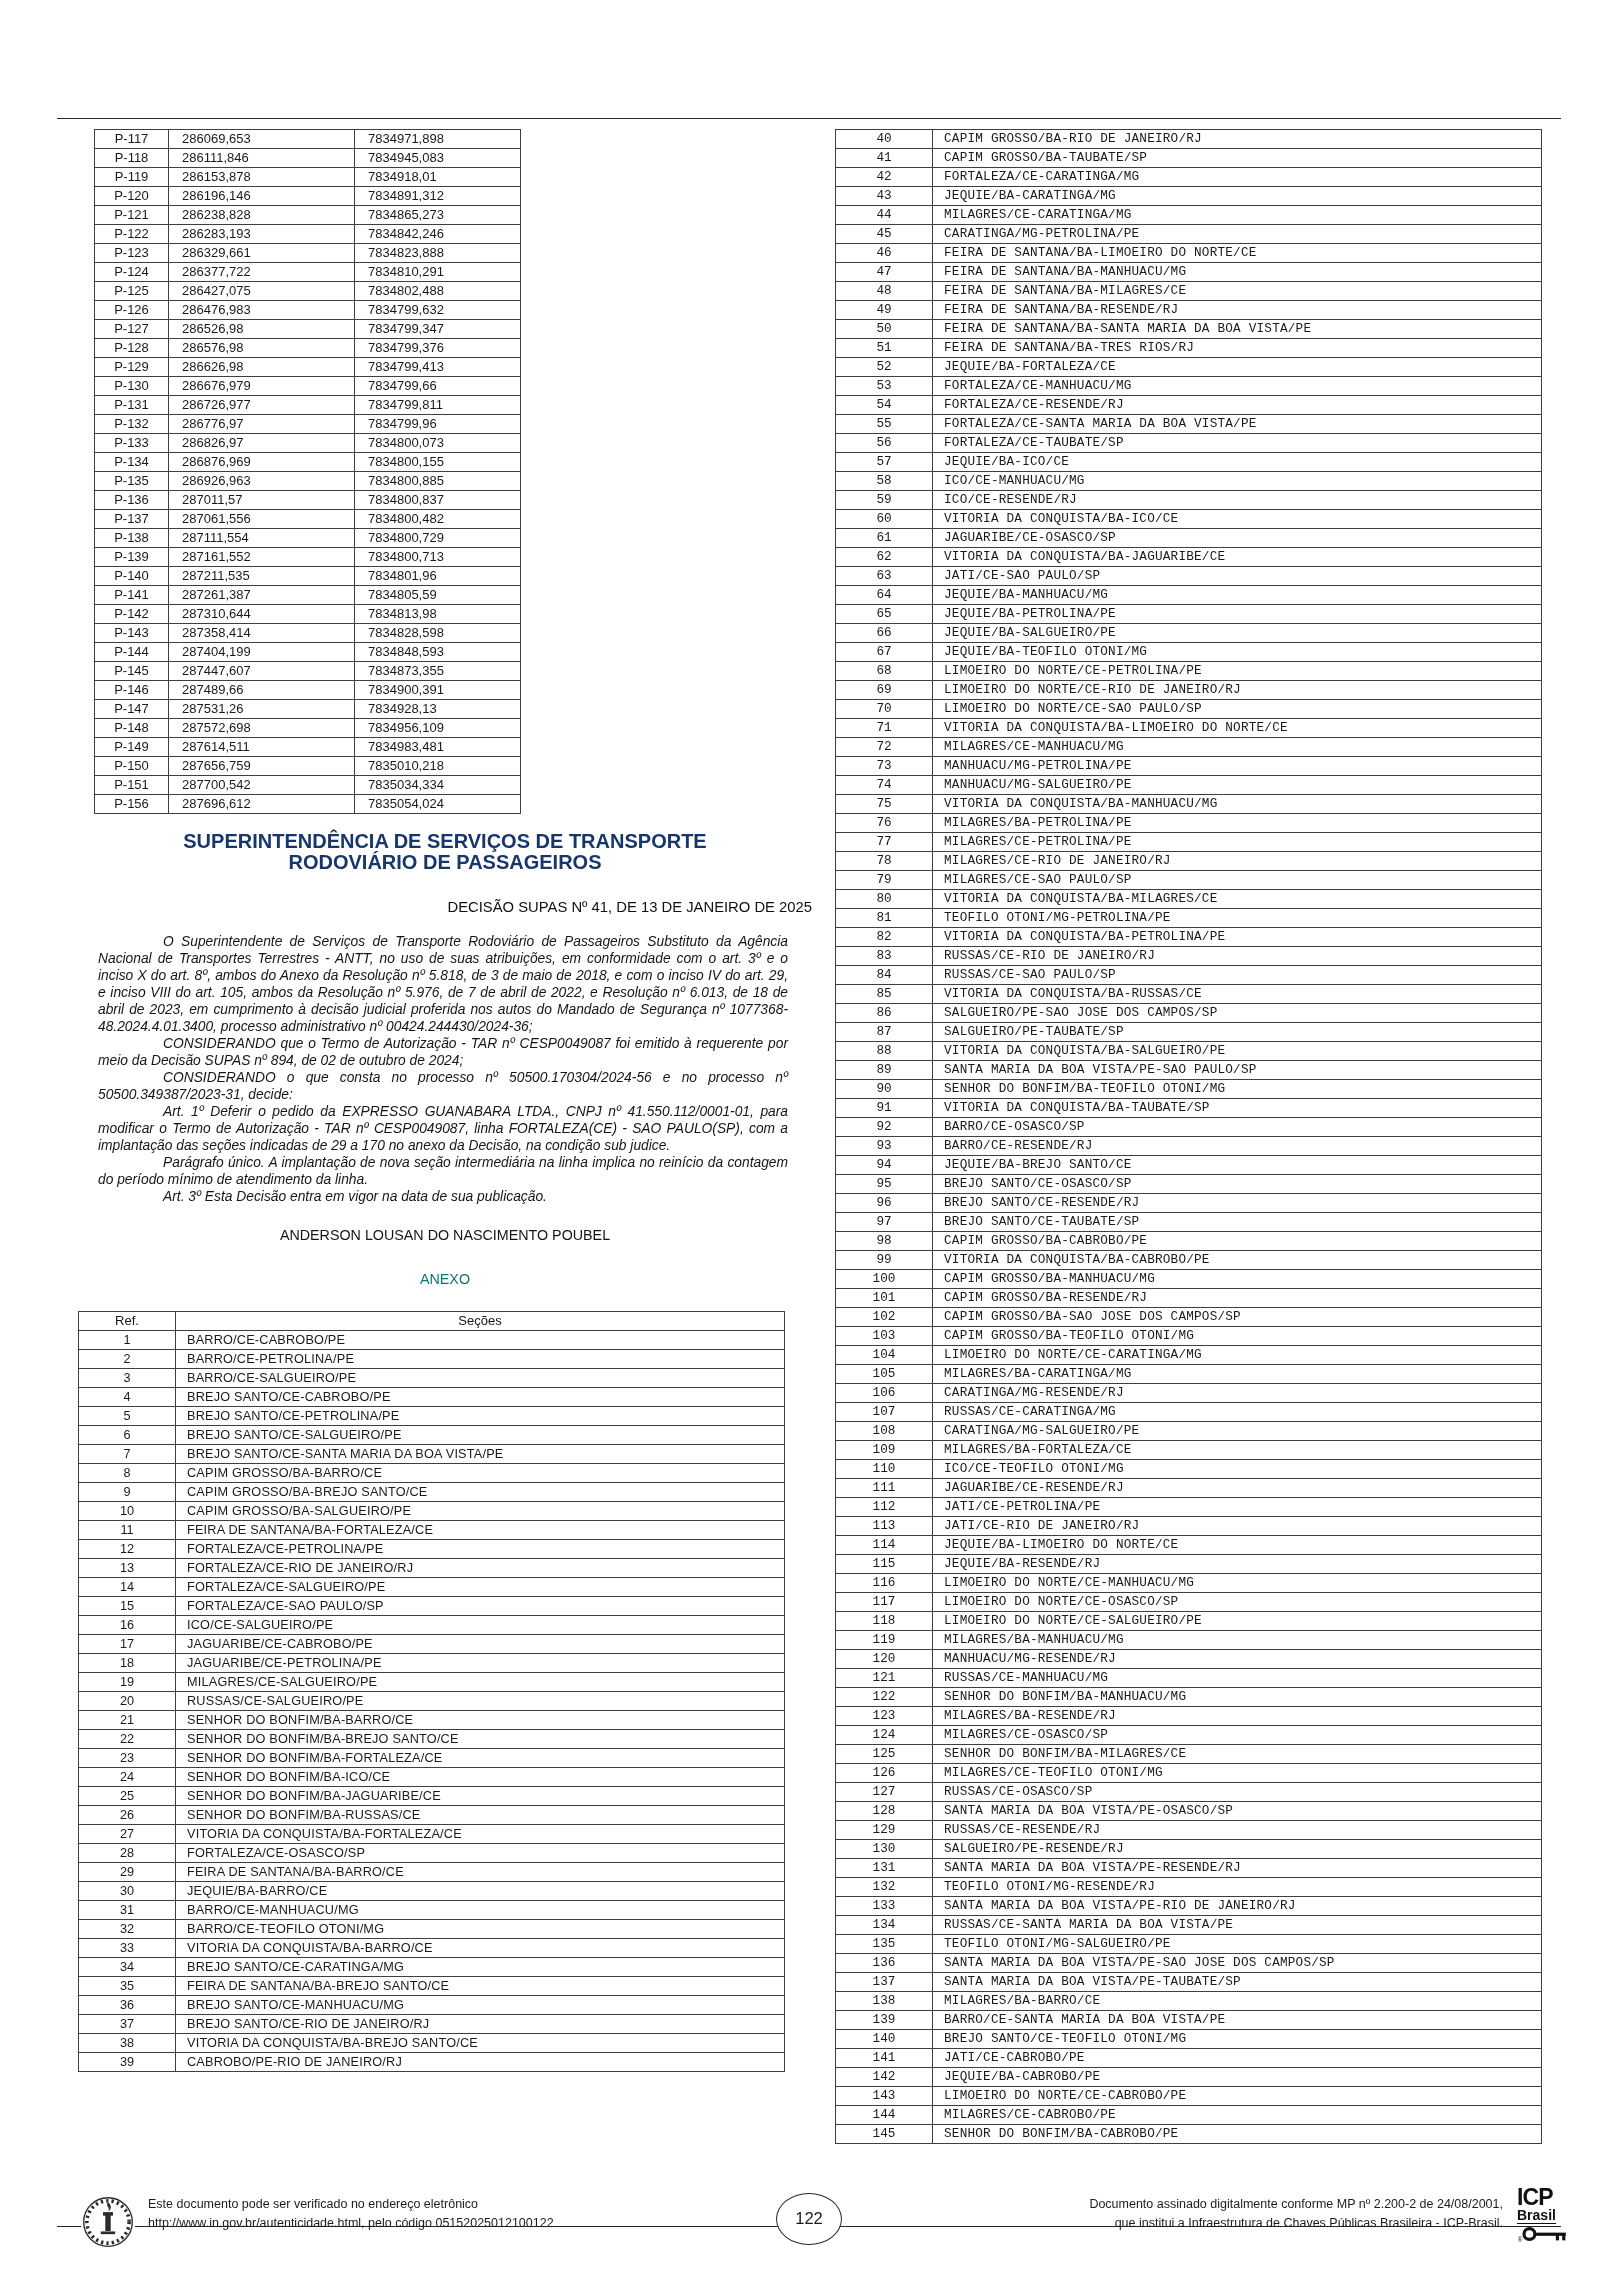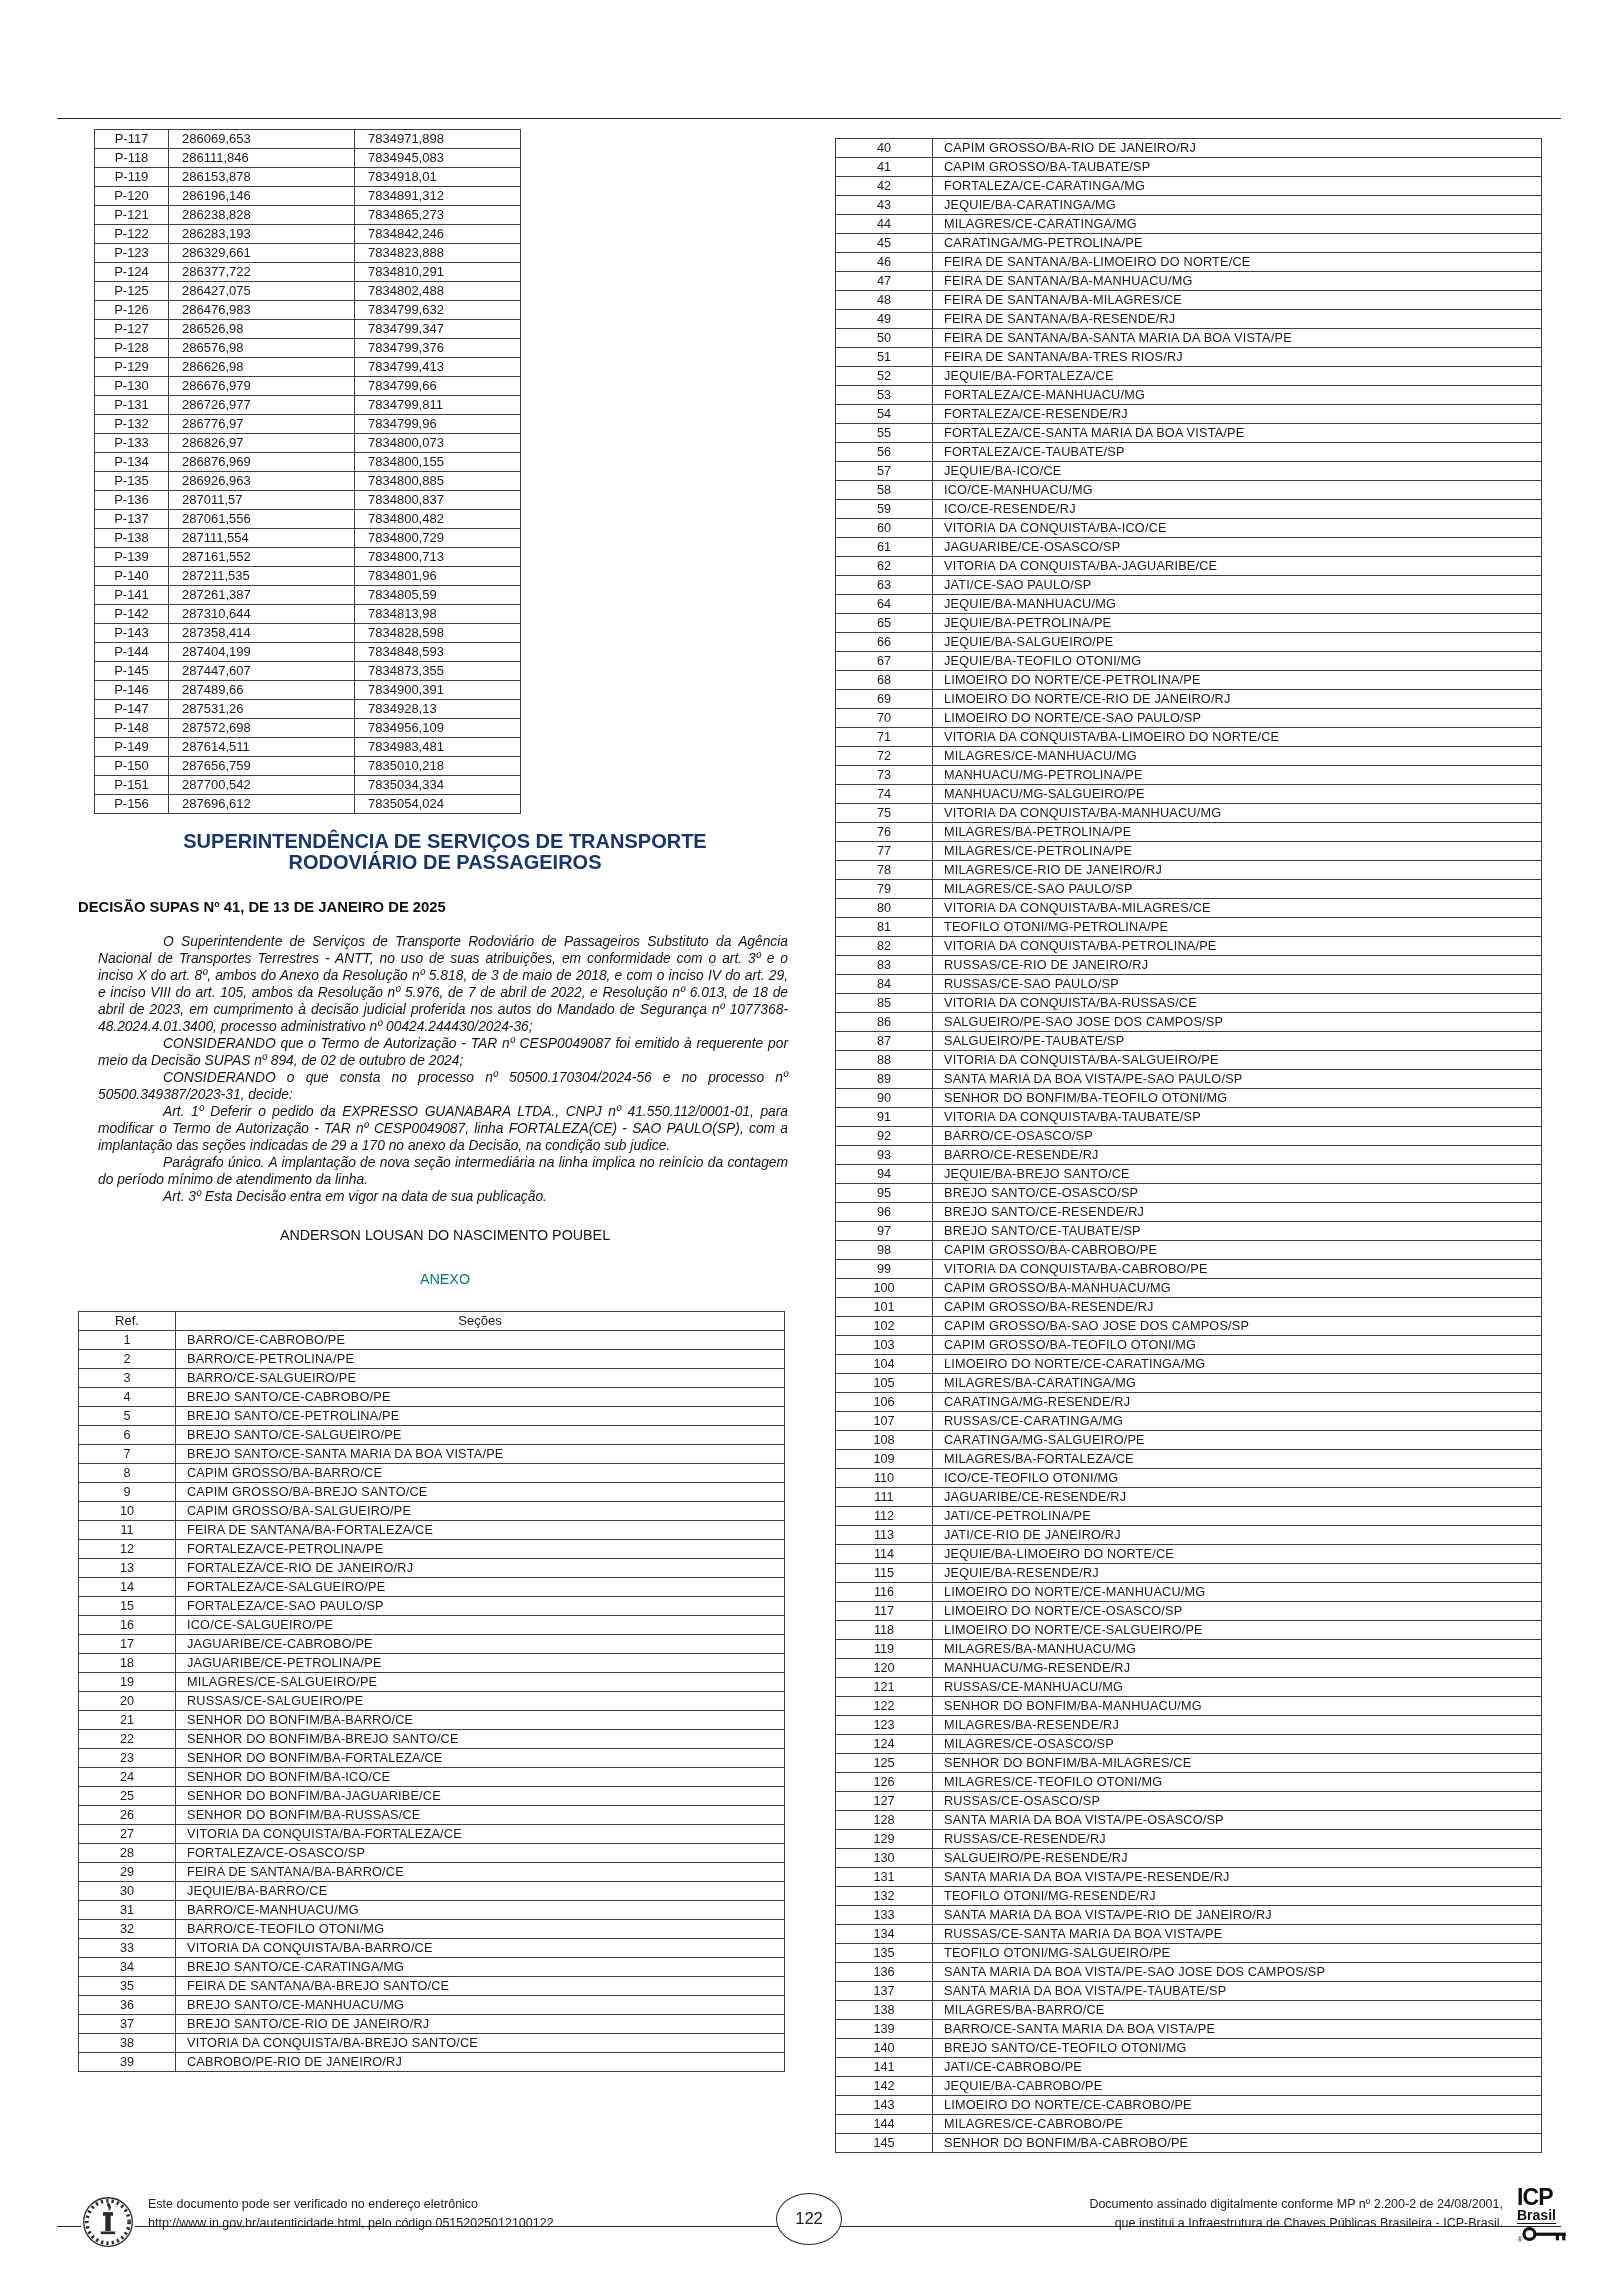--- a/index.html
+++ b/index.html
@@ -36,31 +36,31 @@
   .coords td { height:18px; line-height:18px; font-size:13px; color:#1a1a1a; }
   .coords td.c-ref { width:74px; text-align:center; }
   .coords td.c-x   { width:186px; padding-left:13px; }
   .coords td.c-y   { width:166px; padding-left:13px; }
 
   
   .org-heading {
     margin:16.6px auto 0; max-width:554px; text-align:center;
     font-size:20px; line-height:21px; font-weight:700; color:#17366d;
   }
-  .decision-title { margin-top:26px; text-align:left; font-size:14.8px; font-weight:700; color:#101010; }
+  .decision-title { margin-top:26px; text-align:right; font-size:14.8px; font-weight:400; color:#101010; }
   .body-text { margin:18.5px 3.7px 0 20px; width:690px;font-style:italic; }
   .body-text p {
     font-size:13.8px; line-height:17px; text-align:justify; text-indent:65px; color:#151515;
   }
   .signature { margin-top:22px; text-align:center; font-size:14.3px; color:#151515; }
   .annex-label { margin-top:28px; text-align:center; font-size:14.3px; color:#0f766e; }
 
   
   .sections { width:707px; table-layout:fixed; margin-top:24px; }
-  .col-right .sections { margin-top:9px; }
+  .col-right .sections { margin-top:0;font-family:Liberation Mono, monospace; }
   .sections th { height:18px; line-height:18px; font-size:13px; font-weight:400; text-align:center; }
   .sections td { height:18px; line-height:18px; font-size:12.7px; color:#1a1a1a; }
   .sections .s-ref   { width:97px; text-align:center; }
   .sections td.s-label { padding-left:11px; letter-spacing:0.2px; }
 
   
   .footer-rule { position:absolute; left:57px; top:2226px; width:1504px; border-top:1.8px solid #262626; }
   .seal { position:absolute; left:81px; top:2195px; background:#fff; }
   .verify { position:absolute; left:148px; top:2195px; font-size:12.5px; line-height:19.4px; color:#1c1c1c; }
   .page-oval {

